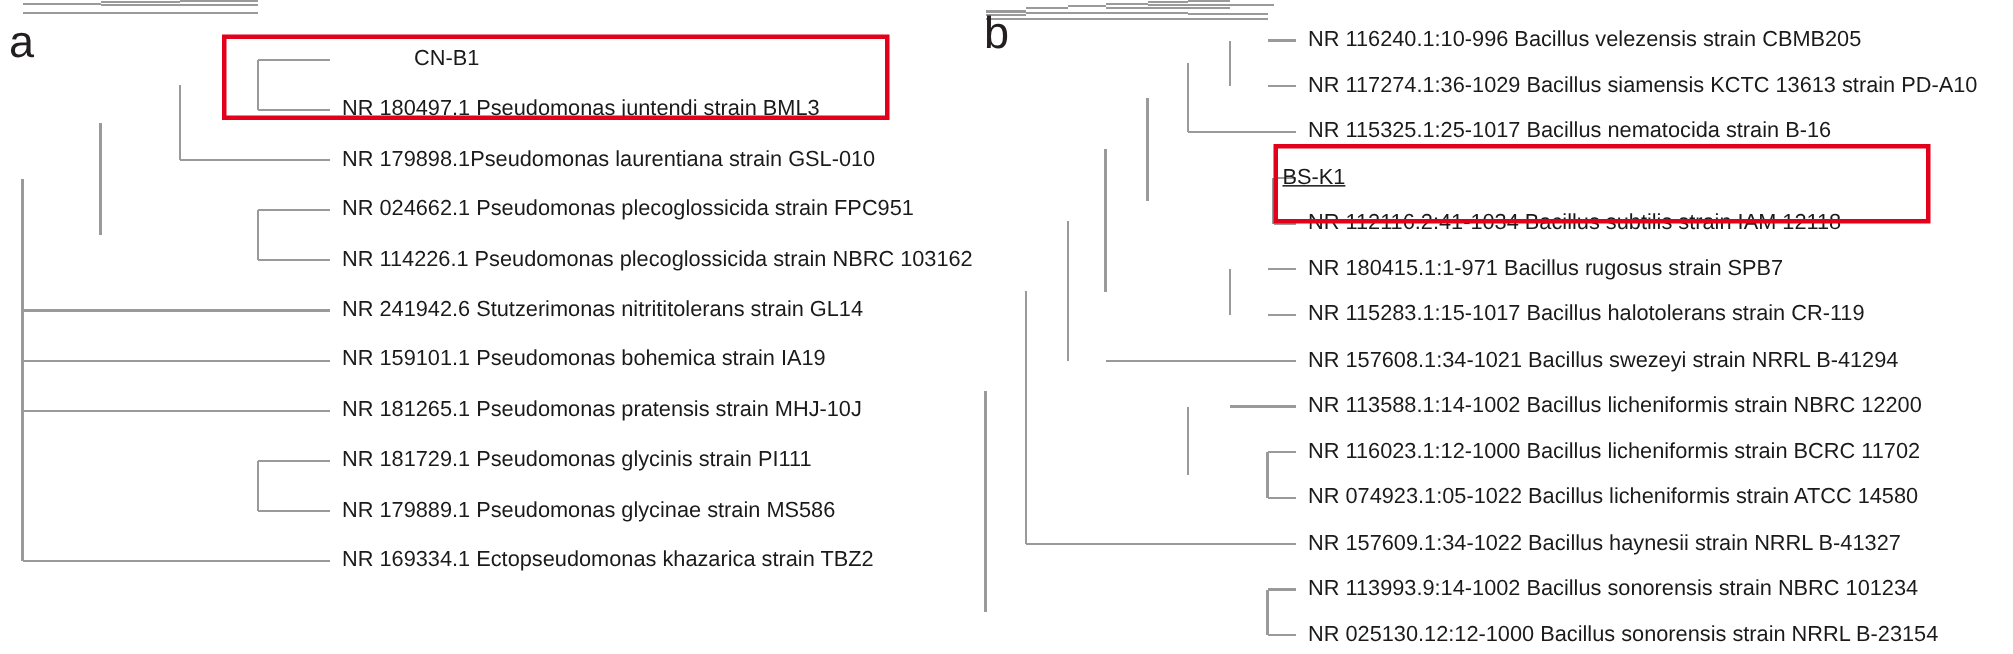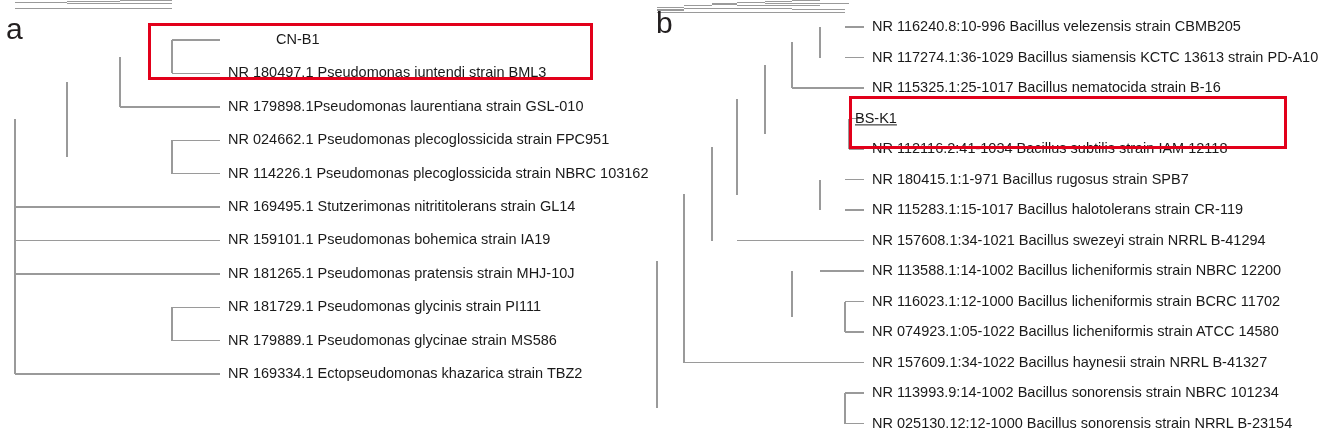--- a/index.html
+++ b/index.html
@@ -116,29 +116,29 @@
       <line x1="657" y1="12.5" x2="845" y2="12.5" stroke="#9a9a9a" stroke-width="1.4" shape-rendering="crispEdges"></line>
       <line x1="657" y1="10.0859375" x2="657" y2="10.0859375" stroke="#9a9a9a" stroke-width="1.4" shape-rendering="crispEdges"></line>
     </svg>
   <div id="overlay">
       <div class="panel-letter" style="left: 6px; top: 14px;">a</div>
       <div class="leaf-label" style="left: 228px; top: 40px; margin-left: 48px;">CN-B1</div>
       <div class="leaf-label" style="left: 228px; top: 73.4px;">NR 180497.1 Pseudomonas juntendi strain BML3</div>
       <div class="leaf-label" style="left: 228px; top: 106.8px;">NR 179898.1Pseudomonas laurentiana strain GSL-010</div>
       <div class="leaf-label" style="left: 228px; top: 140.2px;">NR 024662.1 Pseudomonas plecoglossicida strain FPC951</div>
       <div class="leaf-label" style="left: 228px; top: 173.6px;">NR 114226.1 Pseudomonas plecoglossicida strain NBRC 103162</div>
-      <div class="leaf-label" style="left: 228px; top: 207px;">NR 169495.1 Stutzerimonas nitrititolerans strain GL14</div>
+      <div class="leaf-label" style="left: 228px; top: 207px;">NR 241942.6 Stutzerimonas nitrititolerans strain GL14</div>
       <div class="leaf-label" style="left: 228px; top: 240.4px;">NR 159101.1 Pseudomonas bohemica strain IA19</div>
       <div class="leaf-label" style="left: 228px; top: 273.8px;">NR 181265.1 Pseudomonas pratensis strain MHJ-10J</div>
       <div class="leaf-label" style="left: 228px; top: 307.2px;">NR 181729.1 Pseudomonas glycinis strain PI111</div>
       <div class="leaf-label" style="left: 228px; top: 340.6px;">NR 179889.1 Pseudomonas glycinae strain MS586</div>
       <div class="leaf-label" style="left: 228px; top: 374px; text-align: center;">NR 169334.1 Ectopseudomonas khazarica strain TBZ2</div>
       <div class="highlight-box" style="left: 148px; top: 23px; width: 445px; height: 57px; border-color: rgb(226, 0, 26);"></div>
       <div class="panel-letter" style="left: 656px; top: 8px;">b</div>
-      <div class="leaf-label" style="left: 872px; top: 27px;">NR 116240.8:10-996 Bacillus velezensis strain CBMB205</div>
+      <div class="leaf-label" style="left: 872px; top: 27px;">NR 116240.1:10-996 Bacillus velezensis strain CBMB205</div>
       <div class="leaf-label" style="left: 872px; top: 57.5px;">NR 117274.1:36-1029 Bacillus siamensis KCTC 13613 strain PD-A10</div>
       <div class="leaf-label" style="left: 872px; top: 88px;">NR 115325.1:25-1017 Bacillus nematocida strain B-16</div>
       <div class="leaf-label" style="left: 855px; top: 118.5px; text-decoration: underline;">BS-K1</div>
       <div class="leaf-label" style="left: 872px; top: 149px;">NR 112116.2:41-1034 Bacillus subtilis strain IAM 12118</div>
       <div class="leaf-label" style="left: 872px; top: 179.5px;">NR 180415.1:1-971 Bacillus rugosus strain SPB7</div>
       <div class="leaf-label" style="left: 872px; top: 210px;">NR 115283.1:15-1017 Bacillus halotolerans strain CR-119</div>
       <div class="leaf-label" style="left: 872px; top: 240.5px;">NR 157608.1:34-1021 Bacillus swezeyi strain NRRL B-41294</div>
       <div class="leaf-label" style="left: 872px; top: 271px;">NR 113588.1:14-1002 Bacillus licheniformis strain NBRC 12200</div>
       <div class="leaf-label" style="left: 872px; top: 301.5px;">NR 116023.1:12-1000 Bacillus licheniformis strain BCRC 11702</div>
       <div class="leaf-label" style="left: 872px; top: 332px;">NR 074923.1:05-1022 Bacillus licheniformis strain ATCC 14580</div>

